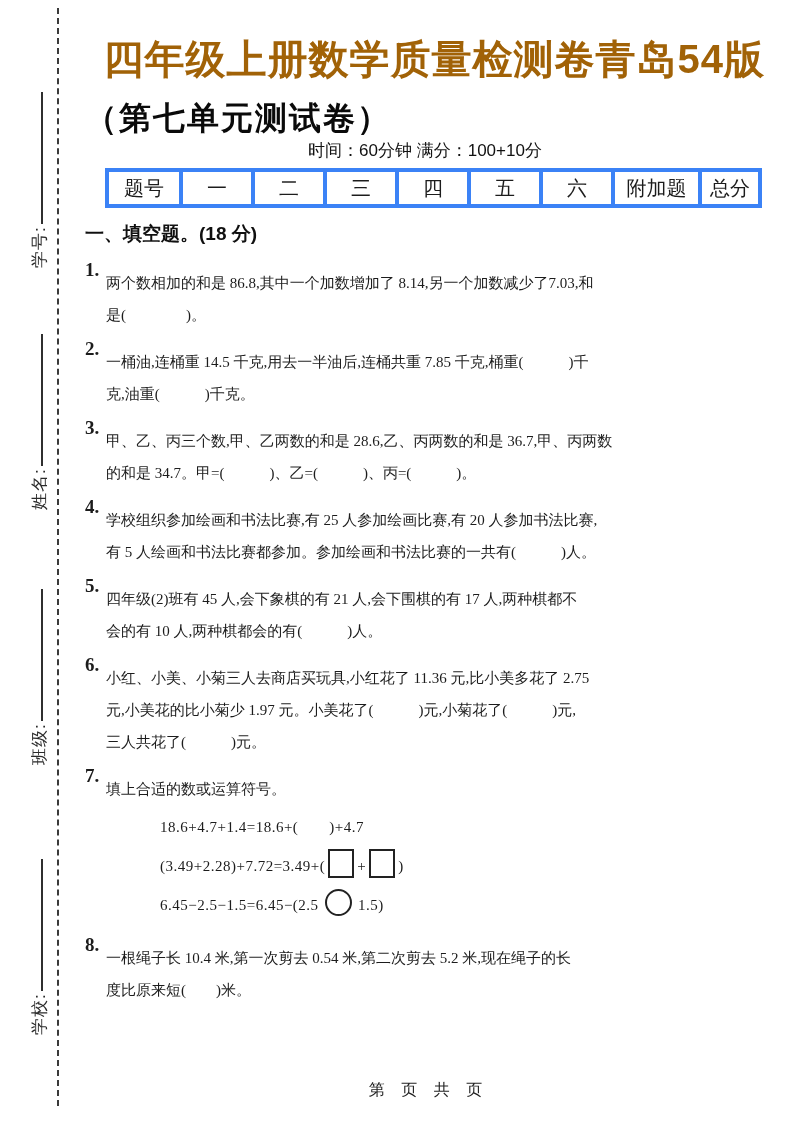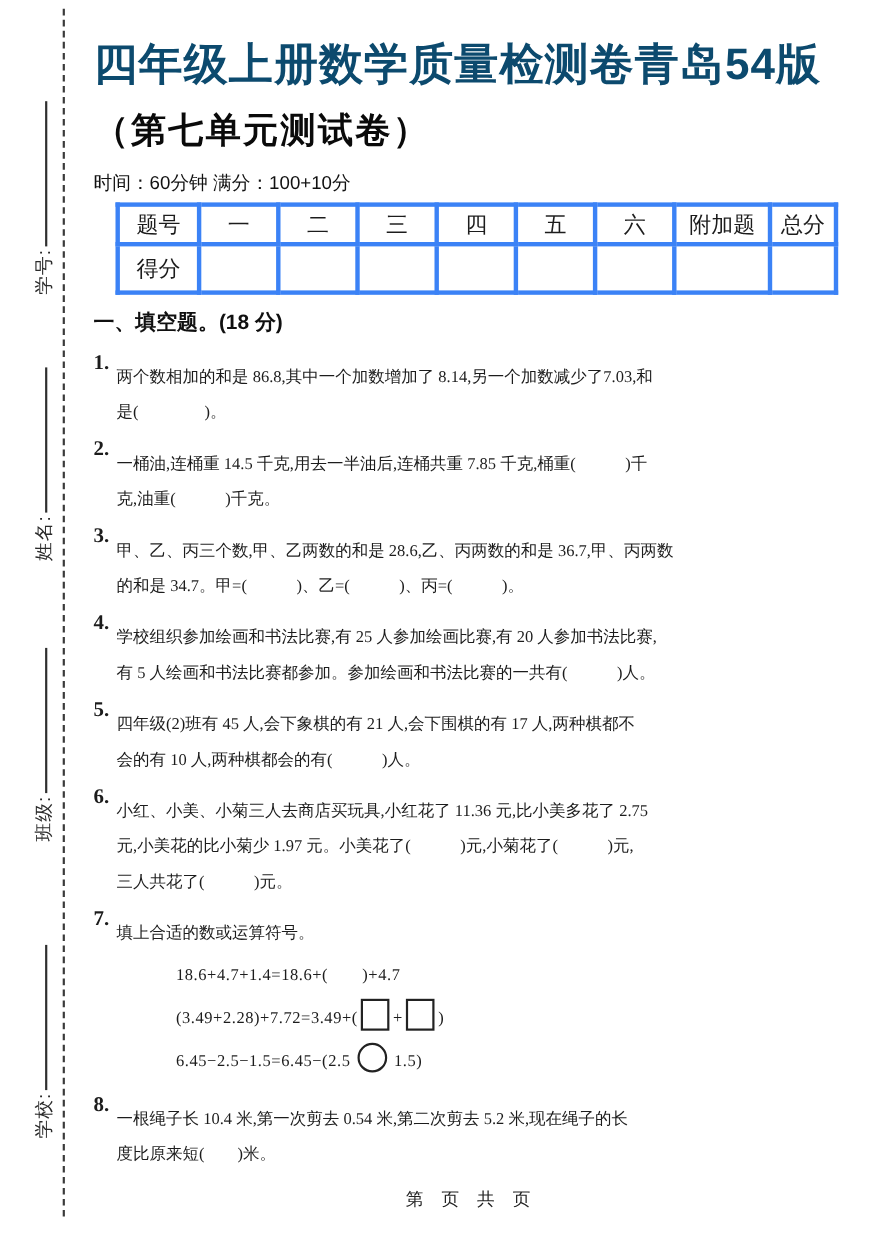--- a/index.html
+++ b/index.html
@@ -11,25 +11,25 @@
              border-right:2px dashed #3a3a3a;}
   .mfield{position:absolute;left:26px;transform:rotate(-90deg);transform-origin:0 0;
           display:flex;align-items:center;white-space:nowrap;height:26px;}
   .m-label{font-family:"Liberation Sans","DejaVu Sans",sans-serif;
            font-size:17px;color:#2a2a2a;letter-spacing:1px;}
   .m-line{display:inline-block;width:132px;height:1px;border-bottom:2px solid #2f2f2f;
           margin-left:2px;margin-bottom:-4px;}
 
   
   .content{position:absolute;left:85px;top:0;width:680px;}
-  .title{margin-top:34px;text-align:left;font-family:"Liberation Sans","DejaVu Sans",sans-serif;
-         font-weight:bold;font-size:40px;line-height:50px;letter-spacing:1px;color:#0c4a6e;}
+  .title{margin-top:34px;text-align:right;font-family:"Liberation Sans","DejaVu Sans",sans-serif;
+         font-weight:bold;font-size:40px;line-height:50px;letter-spacing:1px;color:#a16207;}
   .subtitle{margin-top:12px;text-align:left;font-family:"Liberation Sans","DejaVu Sans",sans-serif;
             font-weight:bold;font-size:32px;line-height:44px;letter-spacing:2px;color:#0a0a0a;}
-  .info{margin-top:16px;text-align:left;font-family:"Liberation Sans","DejaVu Sans",sans-serif;
+  .info{text-align:center;font-family:"Liberation Sans","DejaVu Sans",sans-serif;
         font-size:17px;line-height:22px;color:#111;}
 
   
   table.score{border-collapse:collapse;margin:6px 0 0 20px;table-layout:fixed;}
   table.score td{border:4px solid #3b82f6;text-align:center;vertical-align:middle;
                  font-size:20px;padding:0;}
   table.score tr.r1 td{height:32px;}
   table.score tr.r2 td{height:40px;}
   td.hd{font-family:"Liberation Sans","DejaVu Sans",sans-serif;}
   td.numcol{font-family:"Liberation Serif","DejaVu Serif",serif;}
@@ -101,31 +101,20 @@
             <td class="hd">题号</td>
             <td class="numcol">一</td>
             <td class="numcol">二</td>
             <td class="numcol">三</td>
             <td class="numcol">四</td>
             <td class="numcol">五</td>
             <td class="numcol">六</td>
             <td class="hd">附加题</td>
             <td class="hd">总分</td>
           </tr>
-          <tr class="r2">
-            <td class="hd">得分</td>
-            <td></td>
-            <td></td>
-            <td></td>
-            <td></td>
-            <td></td>
-            <td></td>
-            <td></td>
-            <td></td>
-          </tr>
         </tbody>
     </table>
 
     <div class="section-title">一、填空题。(18 分)</div>
     <div class="questions" id="questions">
         <div class="q">
           <span class="qnum">1.</span>
           <div class="qbody">
             <div class="qtext">两个数相加的和是 86.8,其中一个加数增加了 8.14,另一个加数减少了7.03,和
 是(　　　　)。</div>

